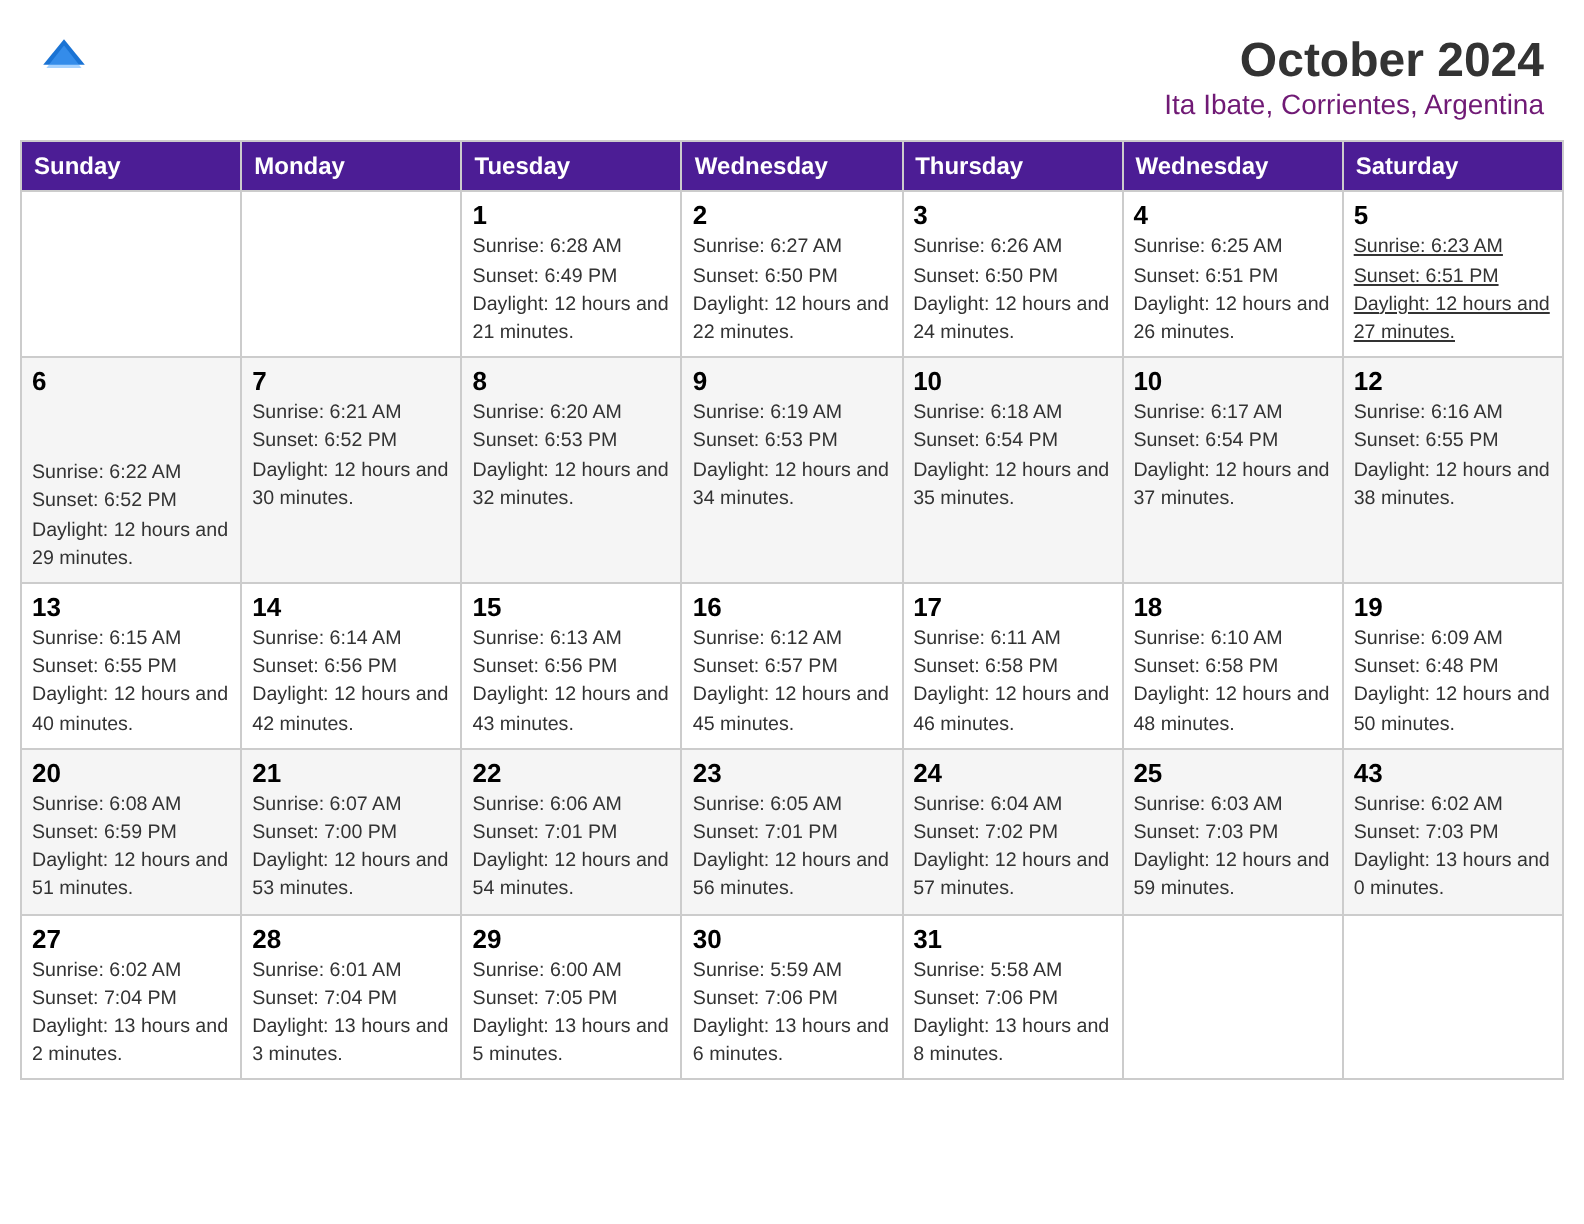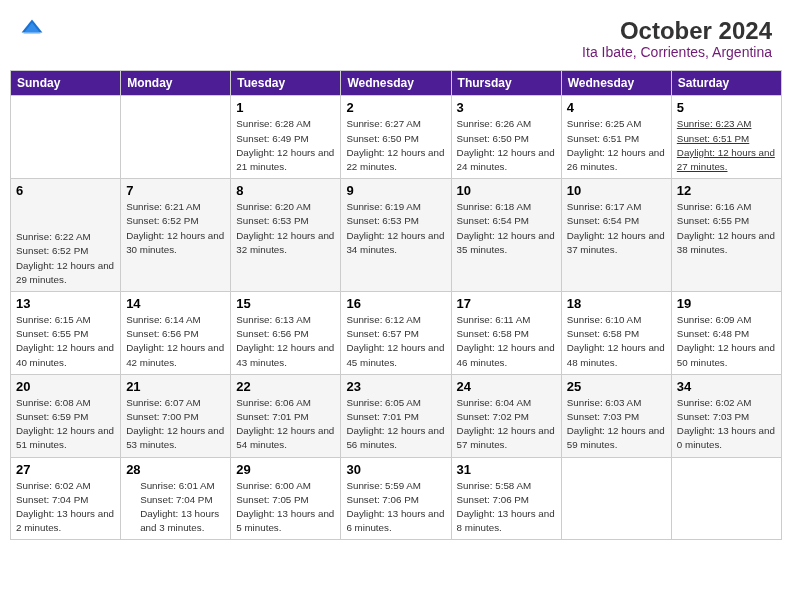--- a/index.html
+++ b/index.html
@@ -272,36 +272,36 @@
 Sunset: 7:02 PM
 Daylight: 12 hours and 57 minutes.</div>
         </td>
         <td>
           <span class="day-number">25</span>
           <div class="day-info" style="white-space: pre-line;">Sunrise: 6:03 AM
 Sunset: 7:03 PM
 Daylight: 12 hours and 59 minutes.</div>
         </td>
         <td>
-          <span class="day-number">34</span>
+          <span class="day-number">43</span>
           <div class="day-info" style="white-space: pre-line;">Sunrise: 6:02 AM
 Sunset: 7:03 PM
 Daylight: 13 hours and 0 minutes.</div>
         </td>
       </tr>
       <tr>
         <td>
           <span class="day-number">27</span>
           <div class="day-info" style="white-space: pre-line;">Sunrise: 6:02 AM
 Sunset: 7:04 PM
 Daylight: 13 hours and 2 minutes.</div>
         </td>
         <td>
           <span class="day-number">28</span>
-          <div class="day-info" style="white-space: pre-line; margin-left: 14px;">Sunrise: 6:01 AM
+          <div class="day-info" style="white-space: pre-line;">Sunrise: 6:01 AM
 Sunset: 7:04 PM
 Daylight: 13 hours and 3 minutes.</div>
         </td>
         <td>
           <span class="day-number">29</span>
           <div class="day-info" style="white-space: pre-line;">Sunrise: 6:00 AM
 Sunset: 7:05 PM
 Daylight: 13 hours and 5 minutes.</div>
         </td>
         <td>

